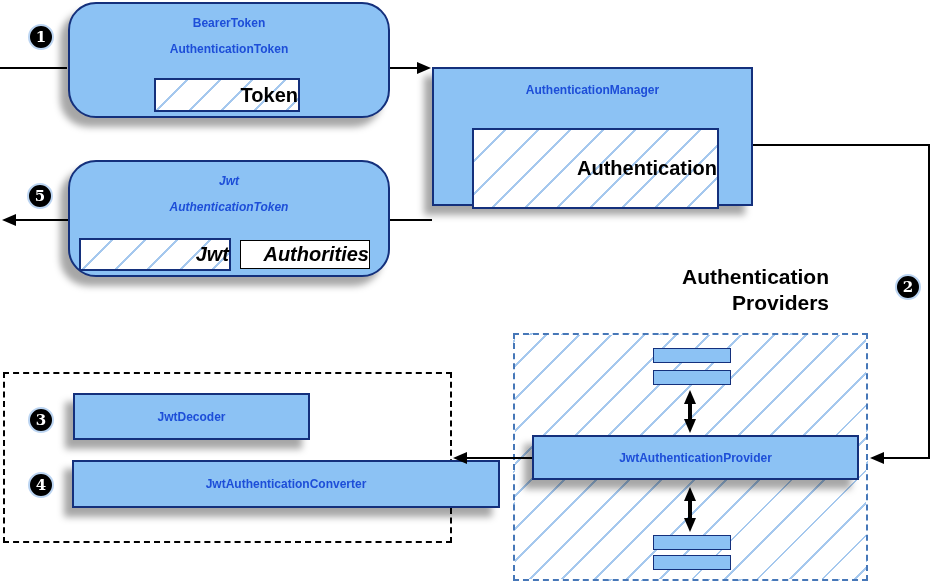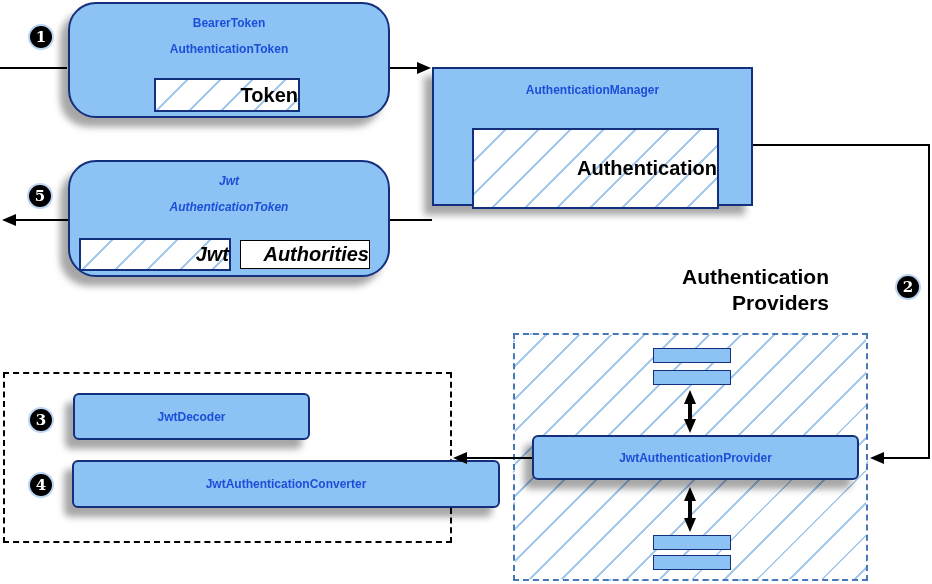--- a/index.html
+++ b/index.html
@@ -31,21 +31,21 @@
   }
   .hatch{
     background-color:#fff;
     background-image:repeating-linear-gradient(135deg,rgba(255,255,255,0) 0px,rgba(255,255,255,0) 21px,var(--hatch_line) 21px,var(--hatch_line) 23px);
   }
   .subfield{
     position:absolute;border:2px solid var(--node_border);
     display:flex;align-items:center;justify-content:flex-end;
     font-size:20px;font-weight:bold;color:#000;
   }
-  .centered-flex{display:flex;align-items:center;justify-content:center;border-radius:6px;}
+  .centered-flex{display:flex;align-items:center;justify-content:center;}
   
   .badge{
     position:absolute;width:26px;height:26px;border-radius:50%;
     background:var(--badge_bg);color:var(--badge_text);
     border:2px solid var(--badge_ring);
     display:flex;align-items:center;justify-content:center;
     font-family:"DejaVu Serif",serif;font-weight:bold;font-size:15px;line-height:1;
   }
   
   .box-bearer{left:68px;top:2px;width:322px;height:116px;padding-top:6px;}

